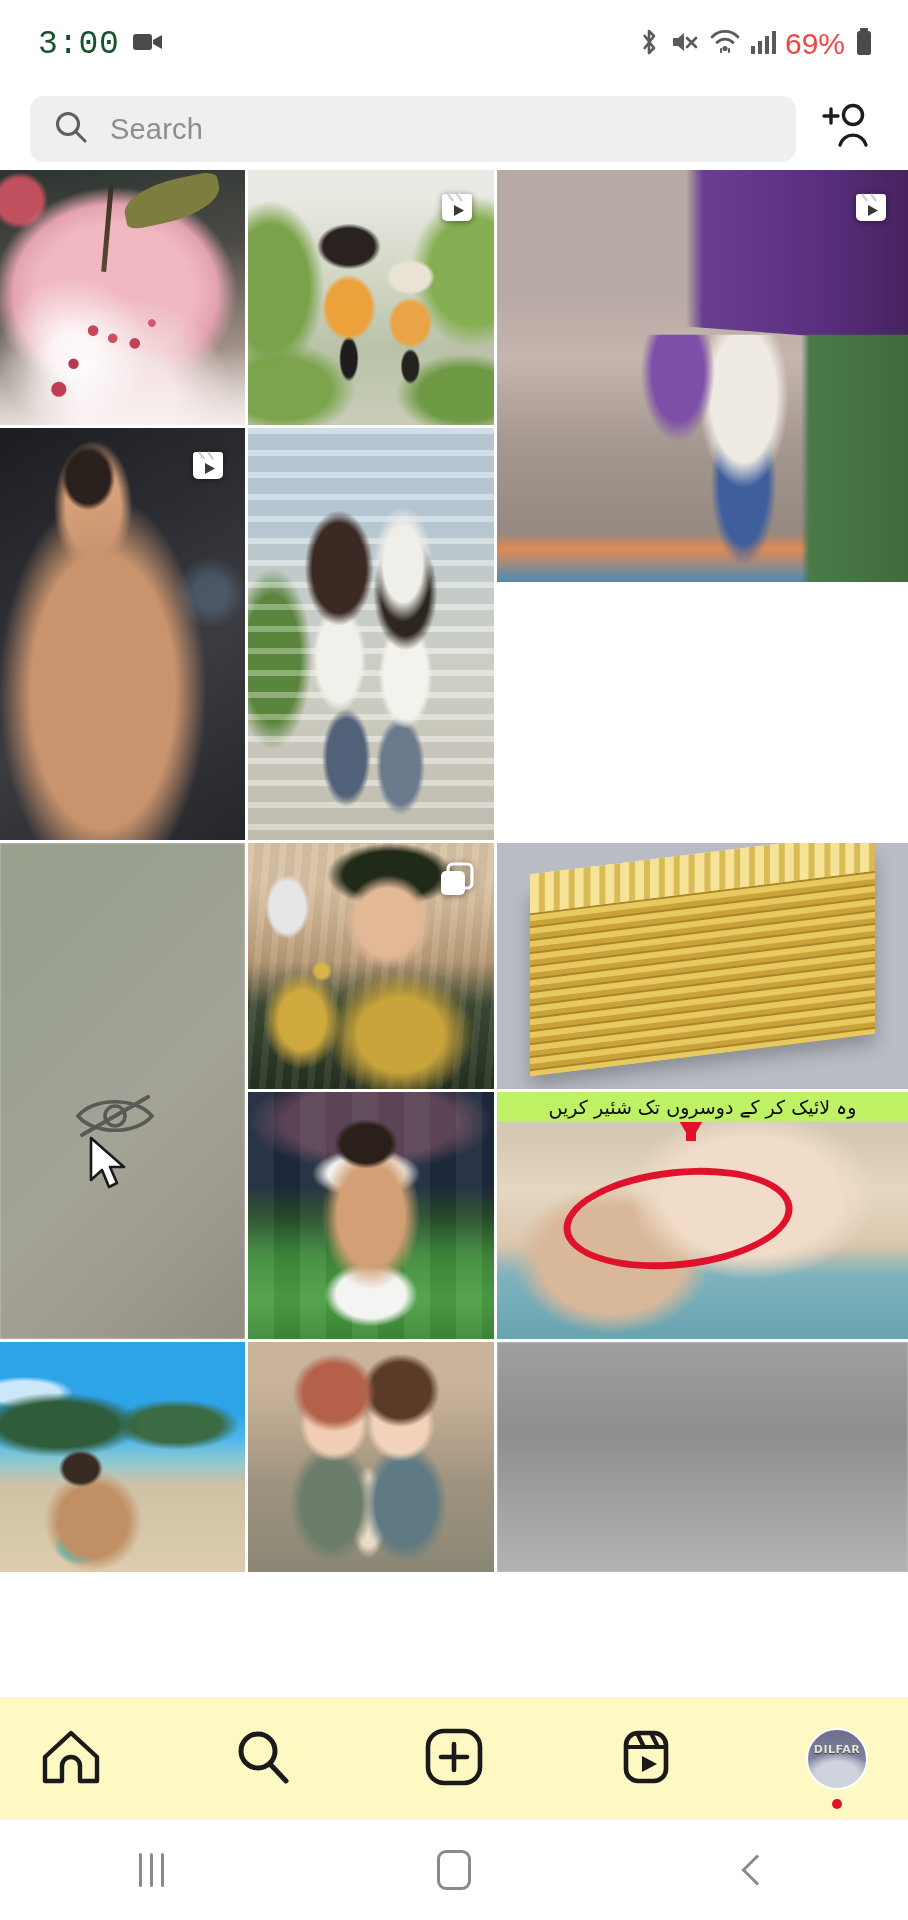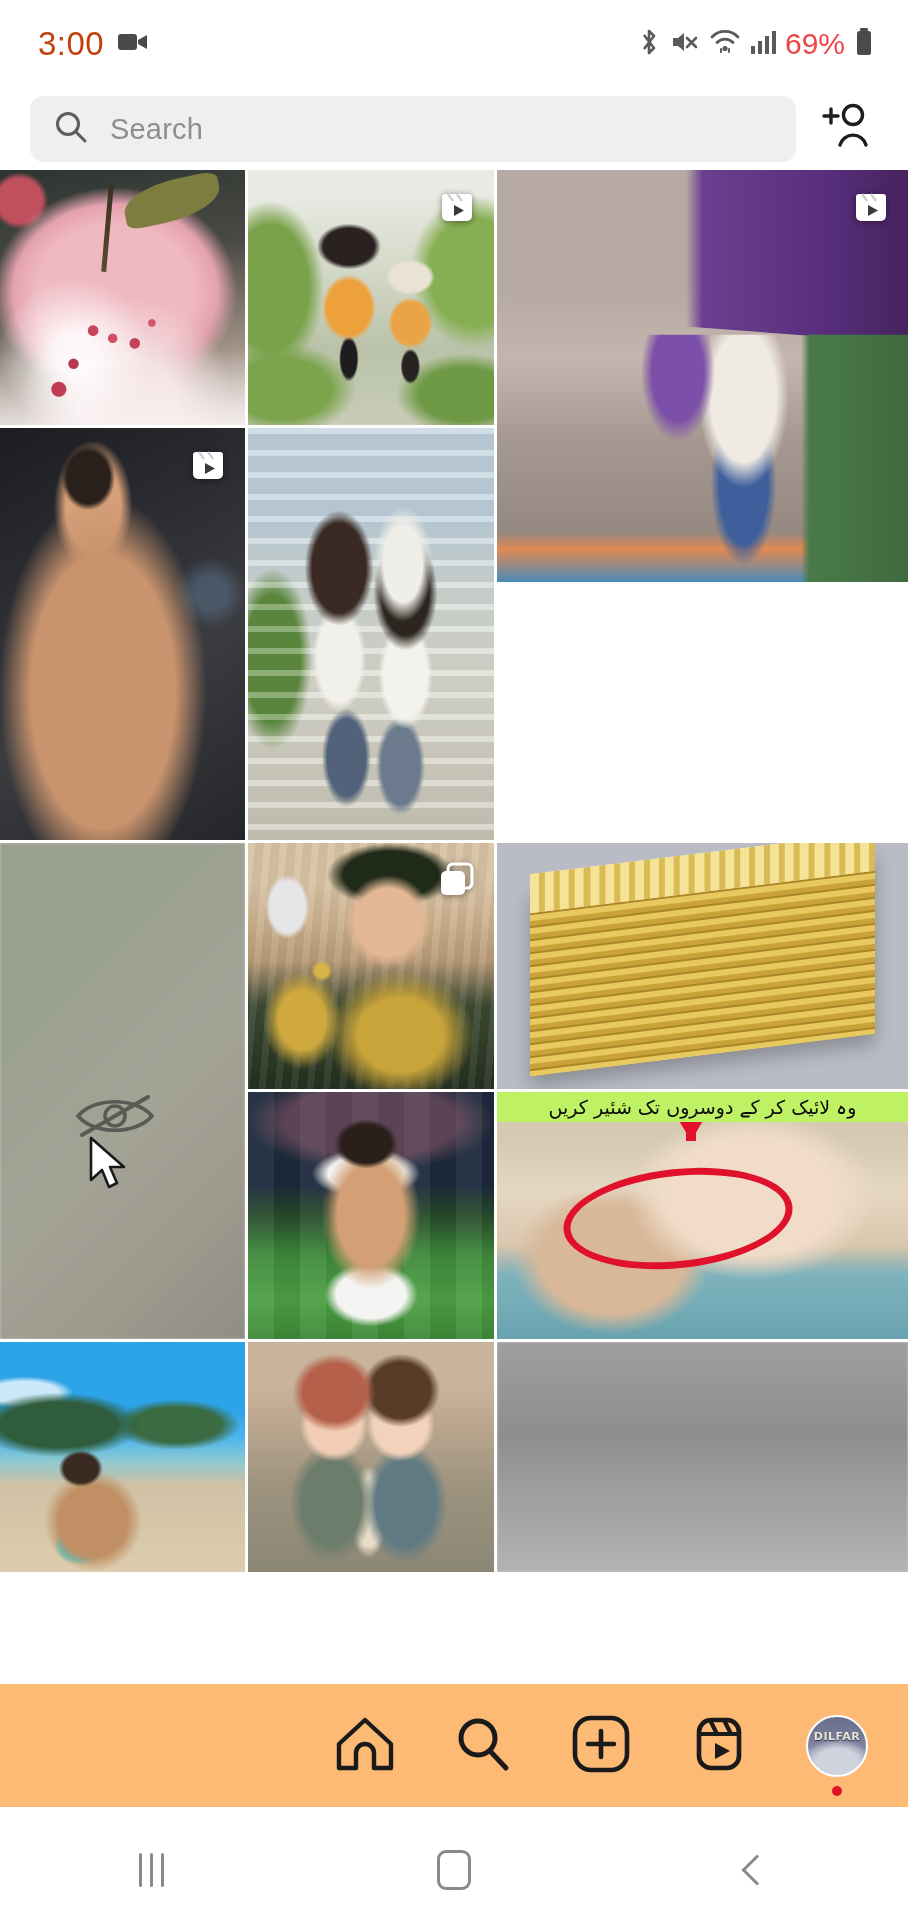--- a/index.html
+++ b/index.html
@@ -11,21 +11,21 @@
   }
 
   
   .statusbar {
     height:88px;
     display:flex; align-items:center;
     padding:0 34px 0 38px;
     background:#ffffff;
   }
   .sb-left { display:flex; align-items:center; gap:14px; }
-  .sb-clock { font-size:33px; color:#c2410c; letter-spacing:.5px; font-weight:400; }
+  .sb-clock { font-size:33px; color:#14532d; letter-spacing:.5px; font-weight:400;font-family:Liberation Mono, monospace; }
   .sb-right { margin-left:auto; display:flex; align-items:center; gap:9px; }
   .sb-batt-text { font-size:30px; color:#ef4444; letter-spacing:0px; }
   .ico { display:block; }
 
   
   .header {
     height:82px;
     display:flex; align-items:center;
     padding:0 26px 0 30px;
     background:#ffffff;
@@ -352,24 +352,24 @@
     opacity:.6;
   }
   .cursor {
     position:absolute; left:36%; top:59%;
     width:46px; height:58px;
   }
 
   
   .tabbar {
     position:absolute;
-    left:0; bottom:113px;
+    left:0; bottom:100px;
     width:908px; height:123px;
-    background:#fdba74;
-    display:flex; align-items:center; justify-content:flex-end;
+    background:#fef9c3;
+    display:flex; align-items:center; justify-content:space-between;
     padding:0 12px;
   }
   .tab { display:flex; align-items:center; justify-content:center; width:118px; height:96px; position:relative; }
   .avatar {
     width:62px; height:62px; border-radius:50%;
     background:
       radial-gradient(ellipse 60% 40% at 50% 78%, #cfd3dd 0 60%, rgba(207,211,221,0) 100%),
       linear-gradient(to bottom,#6a6f8c 0%, #7d7f9c 45%, #9aa0b4 70%, #cfd4dc 100%);
     position:relative; overflow:hidden;
     border:2px solid #ffffff;

